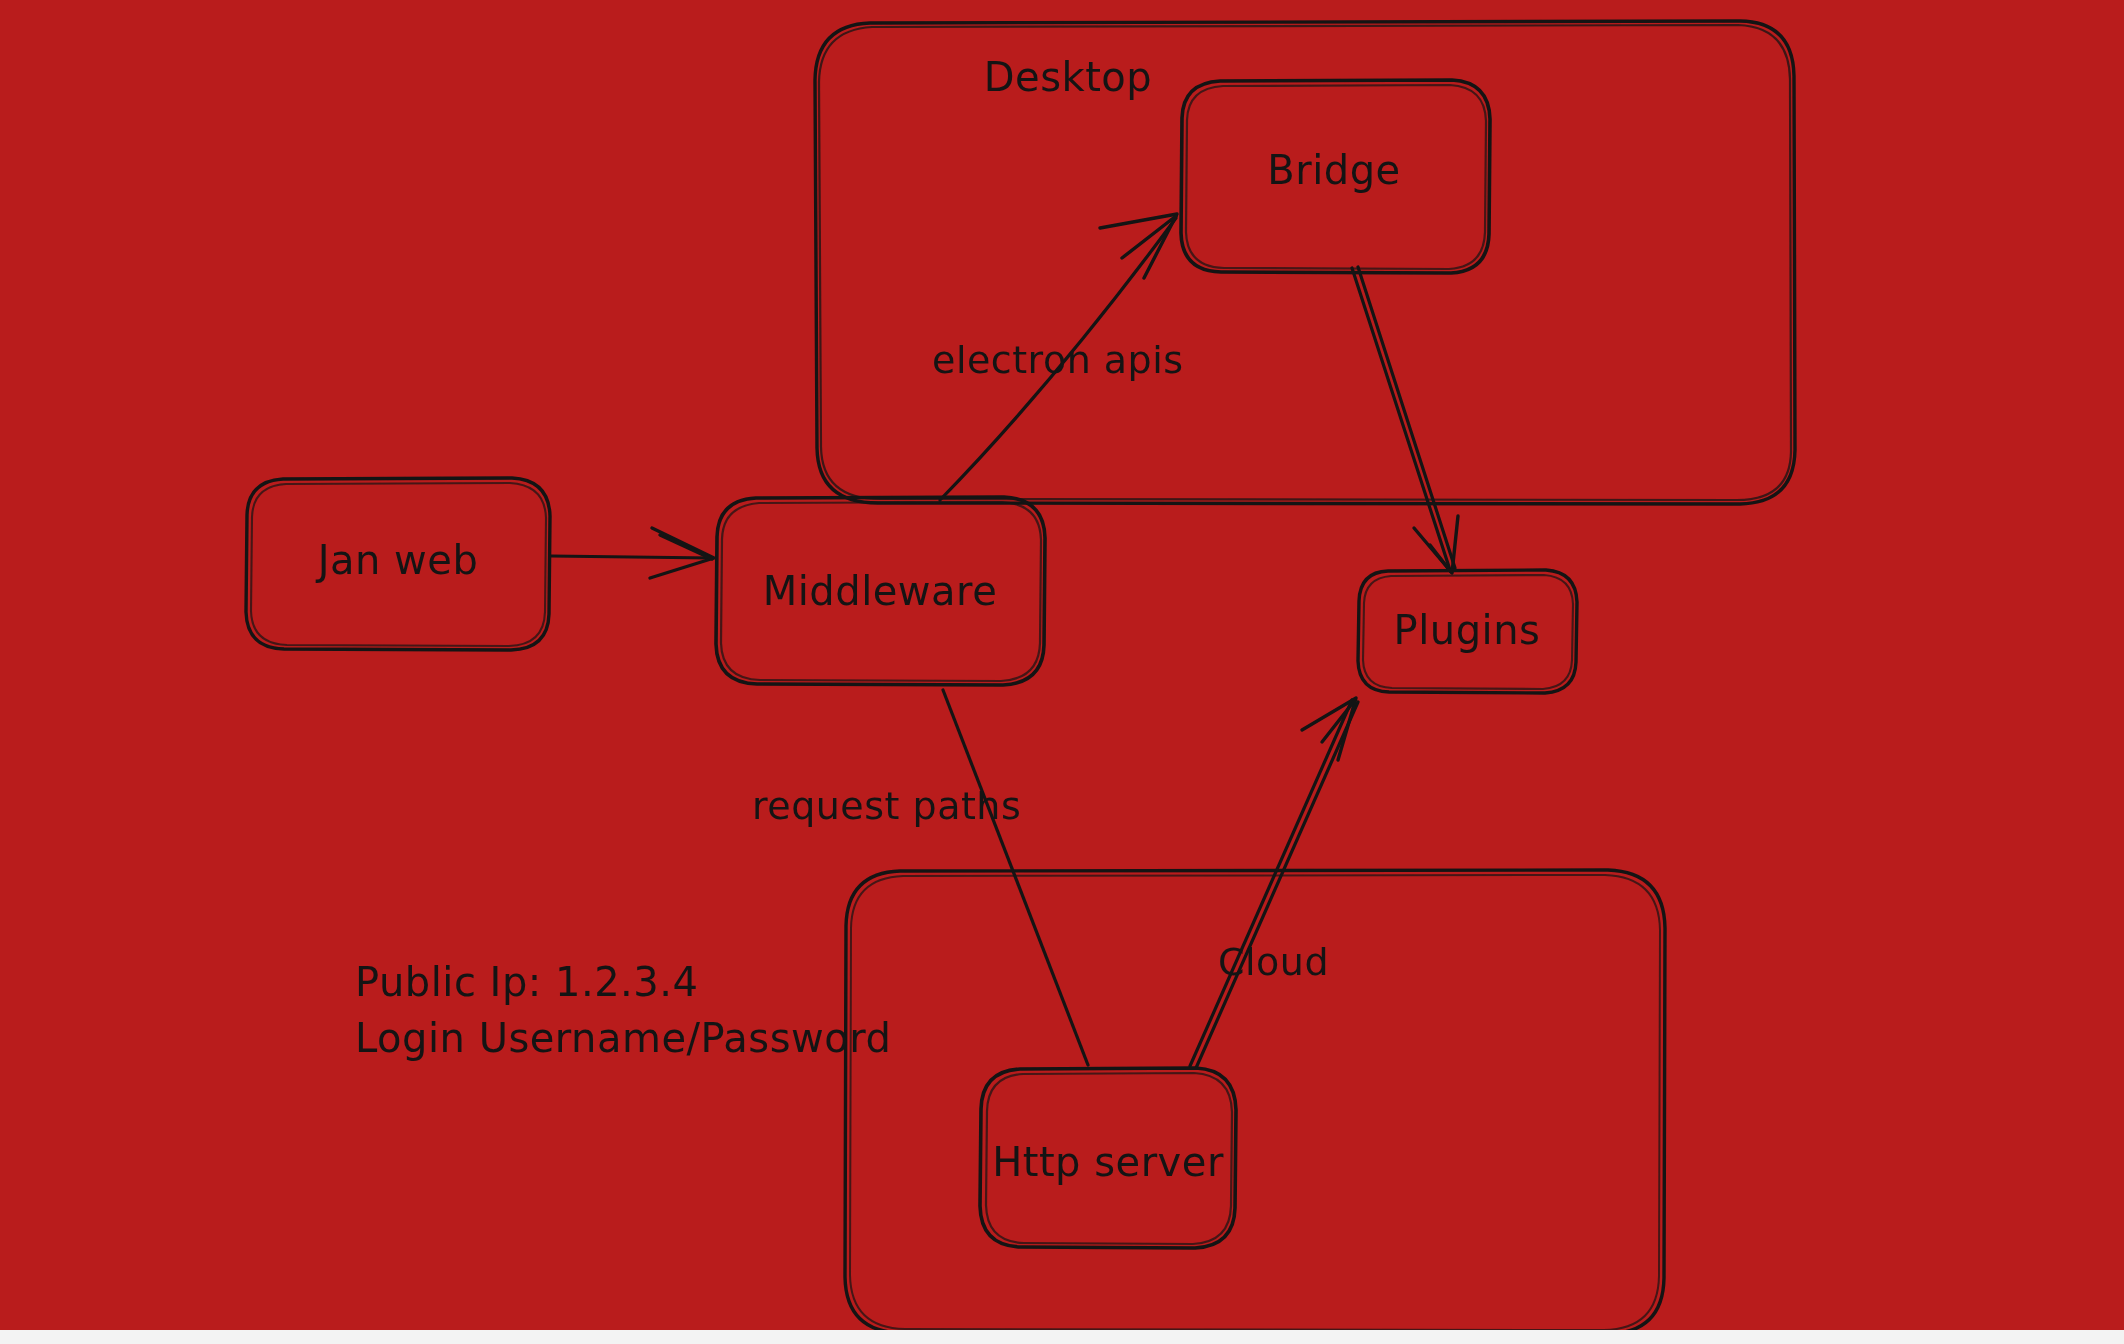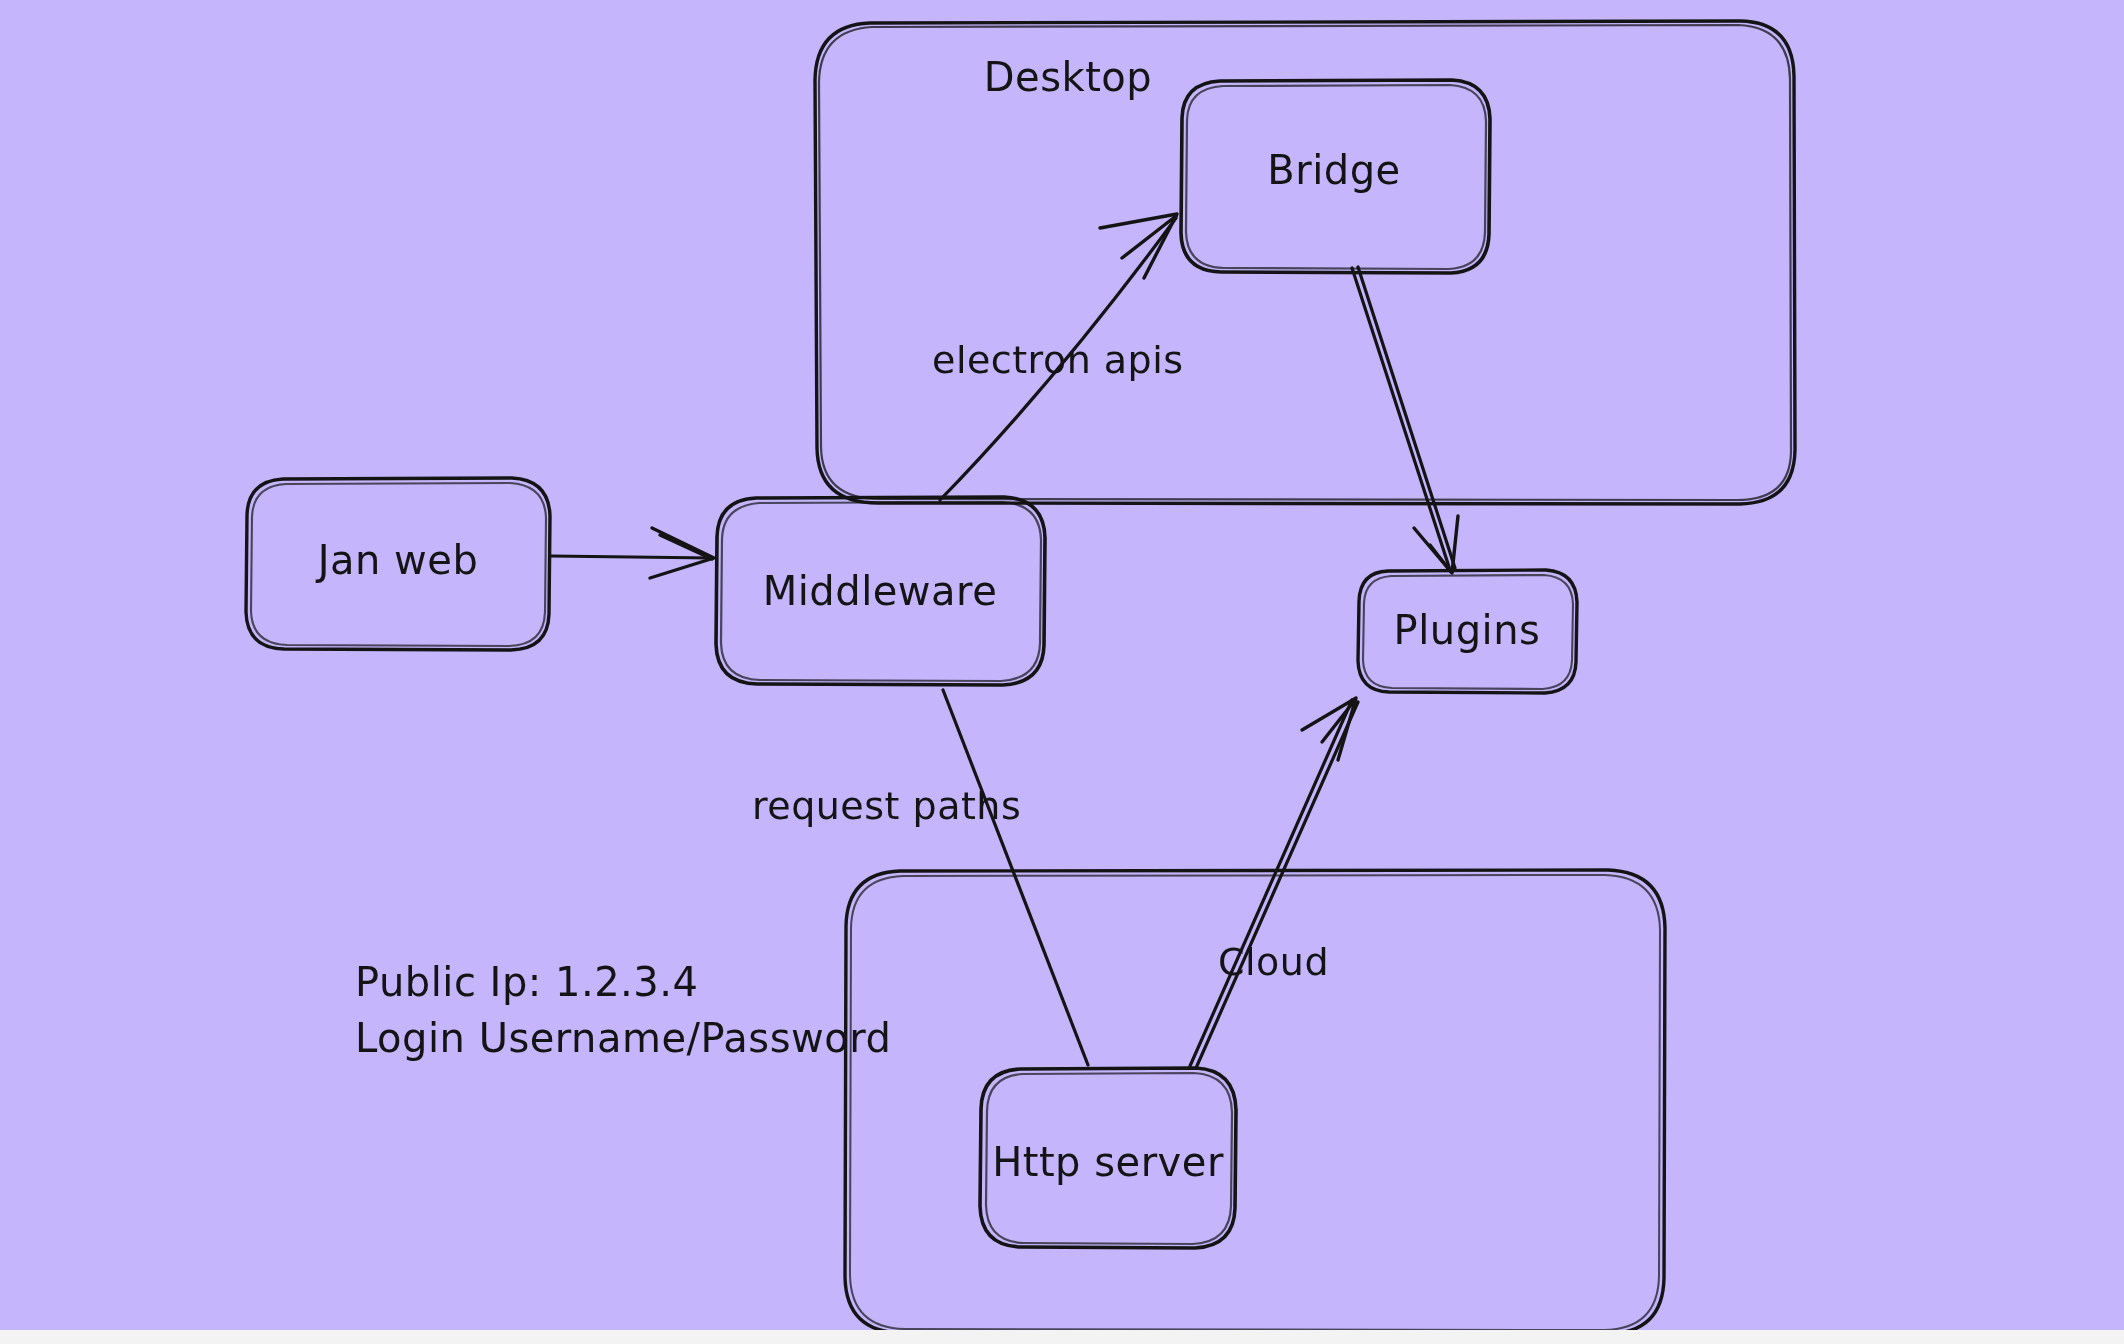--- a/index.html
+++ b/index.html
@@ -10,21 +10,21 @@
   body {
     width: 2124px;
     height: 1344px;
     overflow: hidden;
     font-family: "DejaVu Sans", sans-serif;
   }
   #canvas-root {
     position: relative;
     width: 2124px;
     height: 1344px;
-    background: #c4b5fd;
+    background: #b91c1c;
   }
   #diagram-svg {
     position: absolute;
     top: 0;
     left: 0;
     width: 2124px;
     height: 1344px;
   }
   .node-label {
     font-family: "DejaVu Sans", sans-serif;

